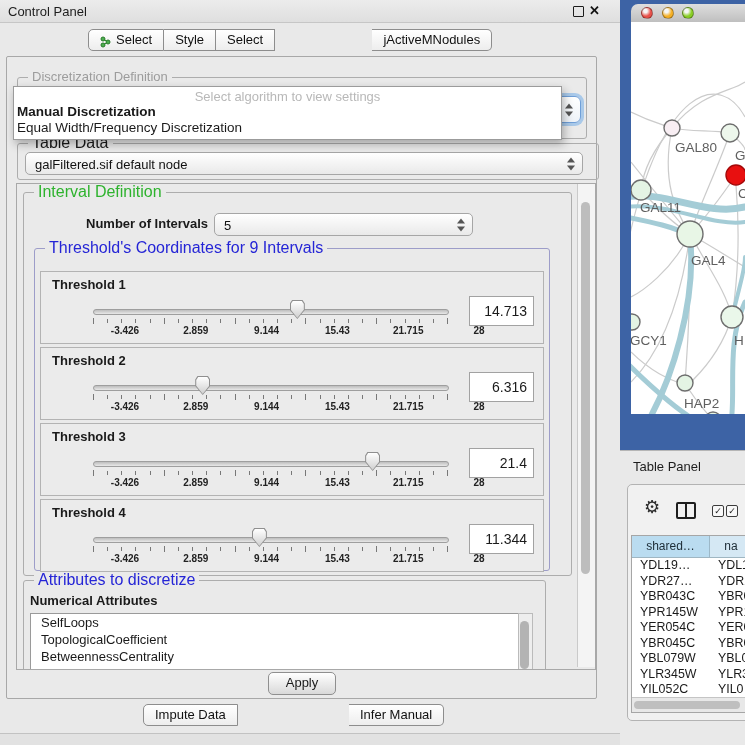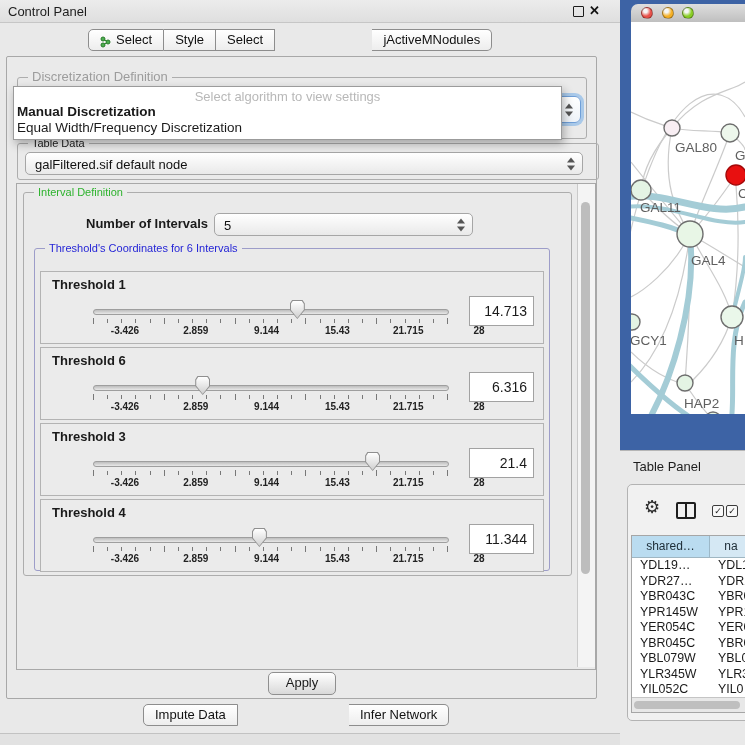--- a/index.html
+++ b/index.html
@@ -19,21 +19,21 @@
   .tab{border:1px solid #8d8d8d;border-left:none;background:linear-gradient(#ffffff,#ededed);
        font-size:13px;line-height:20px;padding:0 11px;white-space:nowrap;color:#111;display:flex;align-items:center;gap:5px;}
   .tab.first{border-left:1px solid #8d8d8d;border-radius:5px 0 0 5px;}
   .tab.last{border-radius:0 5px 5px 0;}
   .tab.active{background:linear-gradient(#8d8d8d,#6e6e6e);color:#e9e9e9;border-color:#6a6a6a;margin-top:44px;}
 
   
   .cp-main{left:6px;top:56px;width:589px;height:641px;background:#eaeaea;border:1px solid #a8a8a8;border-radius:2px;}
 
   .group{position:absolute;border:1px solid #adadad;border-radius:3px;}
-  .group-title{position:absolute;top:-8px;left:10px;background:#eaeaea;padding:0 4px;font-size:11px;line-height:14px;}
+  .group-title{position:absolute;top:-8px;left:10px;background:#eaeaea;padding:0 4px;font-size:16px;line-height:14px;}
   .gt-green{color:#2eb32e;}
   .gt-blue{color:#2525d6;}
   .gt-grey{color:#9c9c9c;font-size:13px;}
 
   
   .combo{position:absolute;background:linear-gradient(#ffffff,#e9e9e9);border:1px solid #a6a6a6;border-radius:5px;}
   .combo-text{position:absolute;left:9px;top:50%;transform:translateY(-50%);font-size:13px;color:#111;white-space:nowrap;}
   .stepper{position:absolute;right:6px;top:50%;transform:translateY(-50%);width:9px;height:13px;}
   .stepper .up{width:0;height:0;border-left:4px solid transparent;border-right:4px solid transparent;
                border-bottom:5px solid #555;margin-bottom:3px;}
@@ -176,21 +176,21 @@
         <div class="abs" style="left:62px;top:23px;font-size:13px;font-weight:bold;">Number of Intervals</div>
         <div class="combo" style="left:190px;top:20px;width:257px;height:21px;">
           <div class="combo-text">5</div>
           <div class="stepper">
               <div class="up"></div>
               <div class="dn"></div>
             </div>
         </div>
 
         <div class="group" style="left:10px;top:55px;width:514px;height:321px;border-color:#9d9dc9;">
-          <div class="group-title gt-blue">Threshold's Coordinates for 6 Intervals</div>
+          <div class="group-title gt-blue">Threshold's Coordinates for 9 Intervals</div>
           <div class="abs" id="thresh-list" style="left:5px;top:22px;right:5px;">
               <div class="th-panel">
                 <div class="th-label">Threshold 1</div>
                 <div class="th-track"></div>
                 <div class="tick major" style="left: 52px;"></div>
                 <div class="tick minor" style="left: 66.16px;"></div>
                 <div class="tick minor" style="left: 80.32px;"></div>
                 <div class="tick minor" style="left: 94.48px;"></div>
                 <div class="tick minor" style="left: 108.64px;"></div>
                 <div class="tick major" style="left: 122.8px;"></div>
@@ -219,21 +219,21 @@
                 <div class="tick-label" style="left: 193.6px;">9.144</div>
                 <div class="tick-label" style="left: 264.4px;">15.43</div>
                 <div class="tick-label" style="left: 335.2px;">21.715</div>
                 <div class="tick-label" style="left: 406px;">28</div>
                 <div class="th-handle" style="left: 248.828px;">
                   <div class="th-handle-in"></div>
                 </div>
                 <div class="th-value">14.713</div>
               </div>
               <div class="th-panel">
-                <div class="th-label">Threshold 6</div>
+                <div class="th-label">Threshold 2</div>
                 <div class="th-track"></div>
                 <div class="tick major" style="left: 52px;"></div>
                 <div class="tick minor" style="left: 66.16px;"></div>
                 <div class="tick minor" style="left: 80.32px;"></div>
                 <div class="tick minor" style="left: 94.48px;"></div>
                 <div class="tick minor" style="left: 108.64px;"></div>
                 <div class="tick major" style="left: 122.8px;"></div>
                 <div class="tick minor" style="left: 136.96px;"></div>
                 <div class="tick minor" style="left: 151.12px;"></div>
                 <div class="tick minor" style="left: 165.28px;"></div>
@@ -342,20 +342,32 @@
                 <div class="tick-label" style="left: 406px;">28</div>
                 <div class="th-handle" style="left: 210.878px;">
                   <div class="th-handle-in"></div>
                 </div>
                 <div class="th-value">11.344</div>
               </div>
             </div>
         </div>
       </div>
 
+      <div class="group" style="left:6px;top:396px;width:521px;height:95px;">
+        <div class="group-title gt-blue">Attributes to discretize</div>
+        <div class="abs" style="left:6px;top:12px;font-size:13px;font-weight:bold;">Numerical Attributes</div>
+        <div class="attr-list" id="attr-list">
+            <div class="attr-item">SelfLoops</div>
+            <div class="attr-item">TopologicalCoefficient</div>
+            <div class="attr-item">BetweennessCentrality</div>
+          </div>
+        <div class="attr-scroll">
+            <div class="attr-thumb"></div>
+          </div>
+      </div>
     </div>
 
     <div class="abs vscroll" style="left:570px;top:127px;height:483px;">
       <div class="vthumb" style="top:18px;height:372px;"></div>
     </div>
 
     <div class="abs apply-btn" style="left:261px;top:615px;">Apply</div>
   </div>
 
   <div class="abs algo-popup">
@@ -365,21 +377,21 @@
   </div>
 
   <div class="abs tabbar" style="left:143px;top:704px;">
     <div class="tab first">
         <span>Impute Data</span>
       </div>
     <div class="tab active">
         <span>Discretize Data</span>
       </div>
     <div class="tab last">
-        <span>Infer Network</span>
+        <span>Infer Manual</span>
       </div>
   </div>
   <div class="abs bottom-strip"></div>
 
   <div class="abs net-frame"></div>
   <div class="abs net-titlebar">
     <div class="light" id="light-r" style="left: 10px; background: radial-gradient(circle at 35% 30%, rgba(255, 255, 255, 0.8) 0px, rgba(255, 255, 255, 0.8) 18%, rgb(232, 81, 74) 55%, rgb(232, 81, 74)); border: 1px solid rgba(0, 0, 0, 0.35); box-sizing: border-box;"></div>
     <div class="light" id="light-y" style="left: 31px; background: radial-gradient(circle at 35% 30%, rgba(255, 255, 255, 0.8) 0px, rgba(255, 255, 255, 0.8) 18%, rgb(245, 176, 37) 55%, rgb(245, 176, 37)); border: 1px solid rgba(0, 0, 0, 0.35); box-sizing: border-box;"></div>
     <div class="light" id="light-g" style="left: 51px; background: radial-gradient(circle at 35% 30%, rgba(255, 255, 255, 0.8) 0px, rgba(255, 255, 255, 0.8) 18%, rgb(138, 206, 38) 55%, rgb(138, 206, 38)); border: 1px solid rgba(0, 0, 0, 0.35); box-sizing: border-box;"></div>
   </div>

